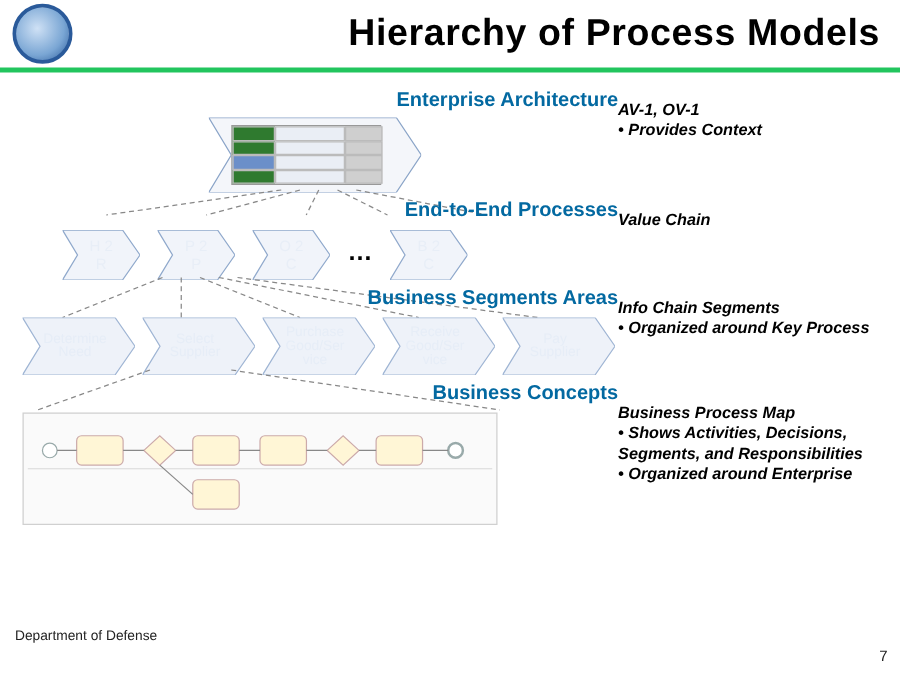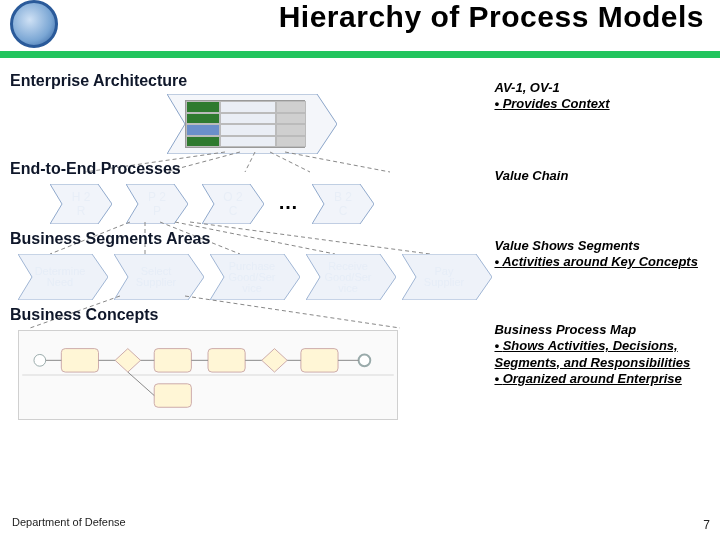--- a/index.html
+++ b/index.html
@@ -1,29 +1,29 @@
 <!DOCTYPE html>
 <html><head>
 <meta charset="utf-8">
 <style>
   * { box-sizing: border-box; margin: 0; padding: 0; }
   html, body { width: 720px; height: 540px; font-family: Arial, Helvetica, sans-serif; background: #fff; }
   .header {
-    display: flex; align-items: flex-start; height: 58px; padding: 0 10px;
-    border-bottom: 7px solid #22c55e;
+    display: flex; align-items: center; height: 58px; padding: 0 10px;
+    border-bottom: 4px solid #22c55e;
   }
   .logo { width: 48px; height: 48px; border-radius: 50%; border: 3px solid #2a5a9a; background: radial-gradient(circle at 40% 40%, #cfe1f5, #7aa6d4 60%, #2a5a9a 100%); margin-right: 8px; }
   .title { font-family: "Arial Narrow", Arial, sans-serif; font-stretch: condensed; font-weight: 900; font-size: 30px; letter-spacing: 0.5px; margin-left: auto; margin-right: 6px; color: #000; }
   .body { position: relative; padding: 8px 10px 0 10px; }
-  .section-label { font-weight: 700; font-size: 16px; color: #0f172a; margin-top: 6px; }
+  .section-label { font-weight: 700; font-size: 16px; color: #0369a1; margin-top: 6px; text-align: right; }
   .row { display: flex; align-items: flex-start; }
   .left { width: 490px; position: relative; }
   .right { width: 218px; font-size: 13px; line-height: 1.25; font-style: italic; font-weight: 700; color: #000; padding-top: 14px; }
   .right .desc-title { font-style: italic; }
-  .bullets { list-style: none; text-decoration: underline; }
+  .bullets { list-style: none; }
   .bullets li::before { content: "• "; }
 
   
   .ea-thumb { position: relative; width: 170px; height: 60px; margin: 4px auto 0 auto; }
   .ea-arrow { position: absolute; inset: 0; }
   .ea-arrow svg { width: 100%; height: 100%; }
   .ea-box { position: absolute; left: 18px; top: 6px; width: 120px; height: 48px; background: #fff; border: 1px solid #999; display: grid; grid-template-columns: 34px 56px 30px; grid-template-rows: repeat(4, 1fr); }
   .ea-cell { border: 1px solid #bbb; }
   .ea-green { background: #2f7a2f; }
   .ea-blue  { background: #6b8fc9; }
@@ -45,21 +45,21 @@
   .bpa svg { position: absolute; inset: 0; }
   .bpa .lbl { position: absolute; inset: 0 6px 0 0; display: flex; align-items: center; justify-content: center; text-align: center; font-size: 11px; color: #e6edf7; line-height: 1; }
 
   
   .bp-thumb { width: 380px; height: 90px; border: 1px solid #d0d0d0; background: #fafafa; margin: 6px 0 0 8px; position: relative; }
   .bp-thumb svg { width: 100%; height: 100%; }
 
   
   .conn { position: absolute; left: 0; top: 0; pointer-events: none; }
 
-  .footer { position: absolute; left: 12px; bottom: 12px; font-size: 11px; color: #222; }
+  .footer { position: absolute; left: 12px; bottom: 25px; font-size: 11px; color: #222; }
   .pagenum { position: absolute; right: 10px; bottom: 8px; font-size: 12px; color: #222; }
 </style>
 </head>
 <body>
 
 <div class="header">
   <div class="logo"></div>
   <div class="title">Hierarchy of Process Models</div>
 </div>
 
@@ -182,23 +182,23 @@
             </svg>
             <div class="lbl">Pay<br>Supplier</div>
           </div>
       </div>
       <svg class="conn" width="490" height="60" style="top:70px">
         <line class="dashes" x1="110" y1="2" x2="20" y2="34"></line>
         <line class="dashes" x1="175" y1="2" x2="390" y2="34"></line>
       </svg>
     </div>
     <div class="right">
-      <div class="desc-title">Value Shows Segments</div>
+      <div class="desc-title">Info Chain Segments</div>
       <ul class="bullets">
-        <li>Activities around Key Concepts</li>
+        <li>Organized around Key Process</li>
       </ul>
     </div>
   </div>
 
   <div class="row">
     <div class="left">
       <div class="section-label">Business Concepts</div>
       <div class="bp-thumb">
         <svg viewBox="0 0 380 90">
           <line x1="0" y1="45" x2="380" y2="45" stroke="#d8d8d8"></line>

